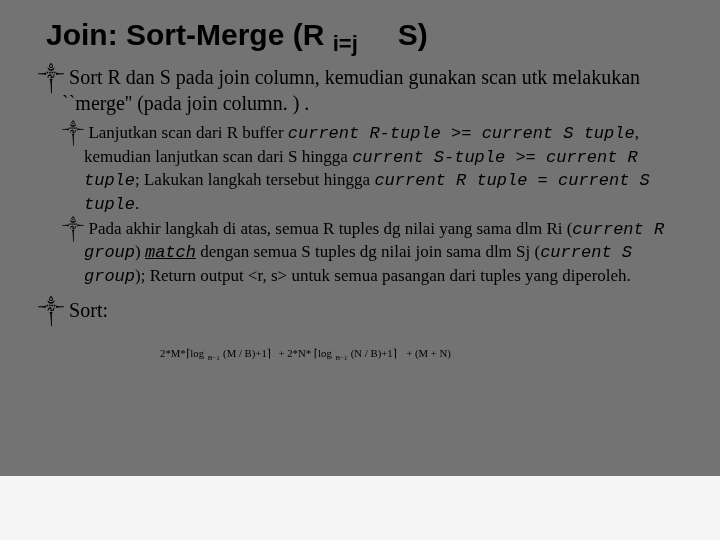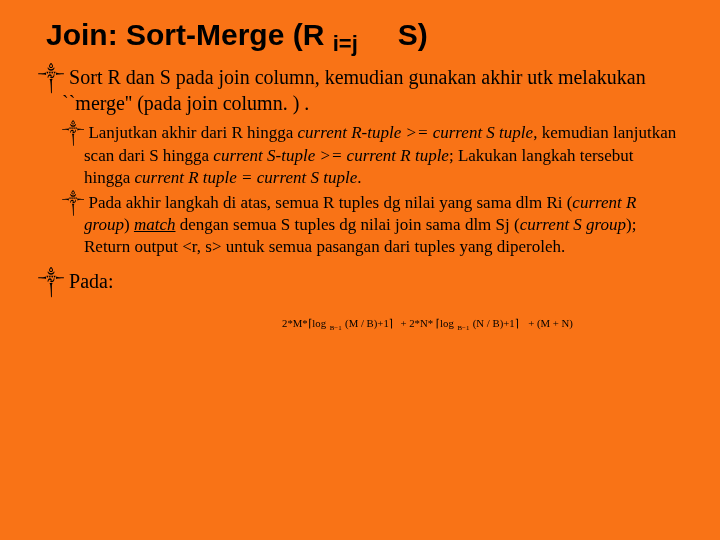--- a/index.html
+++ b/index.html
@@ -7,22 +7,22 @@
     padding: 0;
     width: 720px;
     height: 540px;
     background: #f5f5f5;
     font-family: "Times New Roman", Times, serif;
     color: #000;
   }
   .slide {
     box-sizing: border-box;
     width: 720px;
-    height: 540px;
-    background: #f97316;
+    height: 476px;
+    background: #737373;
     padding: 18px 38px 20px 38px;
     position: relative;
   }
   .title {
     font-family: Arial, Helvetica, sans-serif;
     font-weight: 700;
     font-size: 30px;
     line-height: 1.1;
     margin: 0 0 14px 8px;
     white-space: nowrap;
@@ -52,24 +52,24 @@
     font-size: 17px;
     line-height: 1.32;
     margin: 0 0 2px 0;
     padding-left: 22px;
     text-indent: -22px;
   }
   .bmark {
     font-family: Arial, sans-serif;
     display: inline;
   }
-  .em { font-style: italic; }
+  .em { font-style: italic; font-family: Liberation Mono, monospace; }
   .ul { text-decoration: underline; margin-top: 47px; }
   .cost-line {
-    text-align: right;
+    text-align: center;
     margin: 18px 0 22px 0;
   }
   .closing {
     font-size: 20px;
     line-height: 1.3;
     margin: 0 0 0 24px;
   }
   svg.formula { height: 24px; }
 </style>
 </head>
@@ -77,41 +77,41 @@
 
 <div class="slide">
 
   <h1 class="title">
     <span>Join: Sort-Merge (R</span>
     <span class="sub">i=j</span><span class="gap"></span><span>S)</span>
   </h1>
 
   <p class="bullet-l1">
     <span class="bmark">༒</span>
-    <span>Sort R dan S pada join column, kemudian gunakan akhir utk melakukan ``merge'' (pada join column. ) .</span>
+    <span>Sort R dan S pada join column, kemudian gunakan scan utk melakukan ``merge'' (pada join column. ) .</span>
   </p>
 
   <div class="sub-block">
 
     <p class="bullet-l2">
       <span class="bmark">༒</span>
-      <span>Lanjutkan akhir dari R hingga </span><span class="em">current R-tuple &gt;= current S tuple</span><span>, kemudian lanjutkan scan dari S hingga </span><span class="em">current S-tuple &gt;= current R tuple</span><span>; Lakukan langkah tersebut hingga </span><span class="em">current R tuple = current S tuple</span><span>.</span>
+      <span>Lanjutkan scan dari R buffer </span><span class="em">current R-tuple &gt;= current S tuple</span><span>, kemudian lanjutkan scan dari S hingga </span><span class="em">current S-tuple &gt;= current R tuple</span><span>; Lakukan langkah tersebut hingga </span><span class="em">current R tuple = current S tuple</span><span>.</span>
     </p>
 
     <p class="bullet-l2">
       <span class="bmark">༒</span>
       <span>Pada akhir langkah di atas, semua R tuples dg nilai yang sama dlm Ri (</span><span class="em">current R group</span><span>) </span><span class="em ul">match</span><span> dengan semua S tuples dg nilai join sama dlm Sj (</span><span class="em">current S group</span><span>);  Return output &lt;r, s&gt; untuk semua pasangan dari tuples yang diperoleh.</span>
     </p>
 
 
   </div>
 
   <p class="bullet-l1">
     <span class="bmark">༒</span>
-    <span>Pada:</span>
+    <span>Sort:</span>
   </p>
 
   <div class="cost-line" title="2*M*⌈log_{B-1}(M/B)+1⌉ + 2*N*⌈log_{B-1}(N/B)+1⌉ + (M+N)">
     <svg class="formula" viewBox="0 0 520 26" width="400" height="20">
       <g font-family="Times New Roman, serif" font-size="14" fill="#000">
         <text x="0" y="17">2*M*</text>
         <text x="34" y="17">⌈log</text>
         <text x="62" y="21" font-size="9">B−1</text>
         <text x="82" y="17">(M / B)+1⌉</text>
         <text x="154" y="17">+ 2*N*</text>

